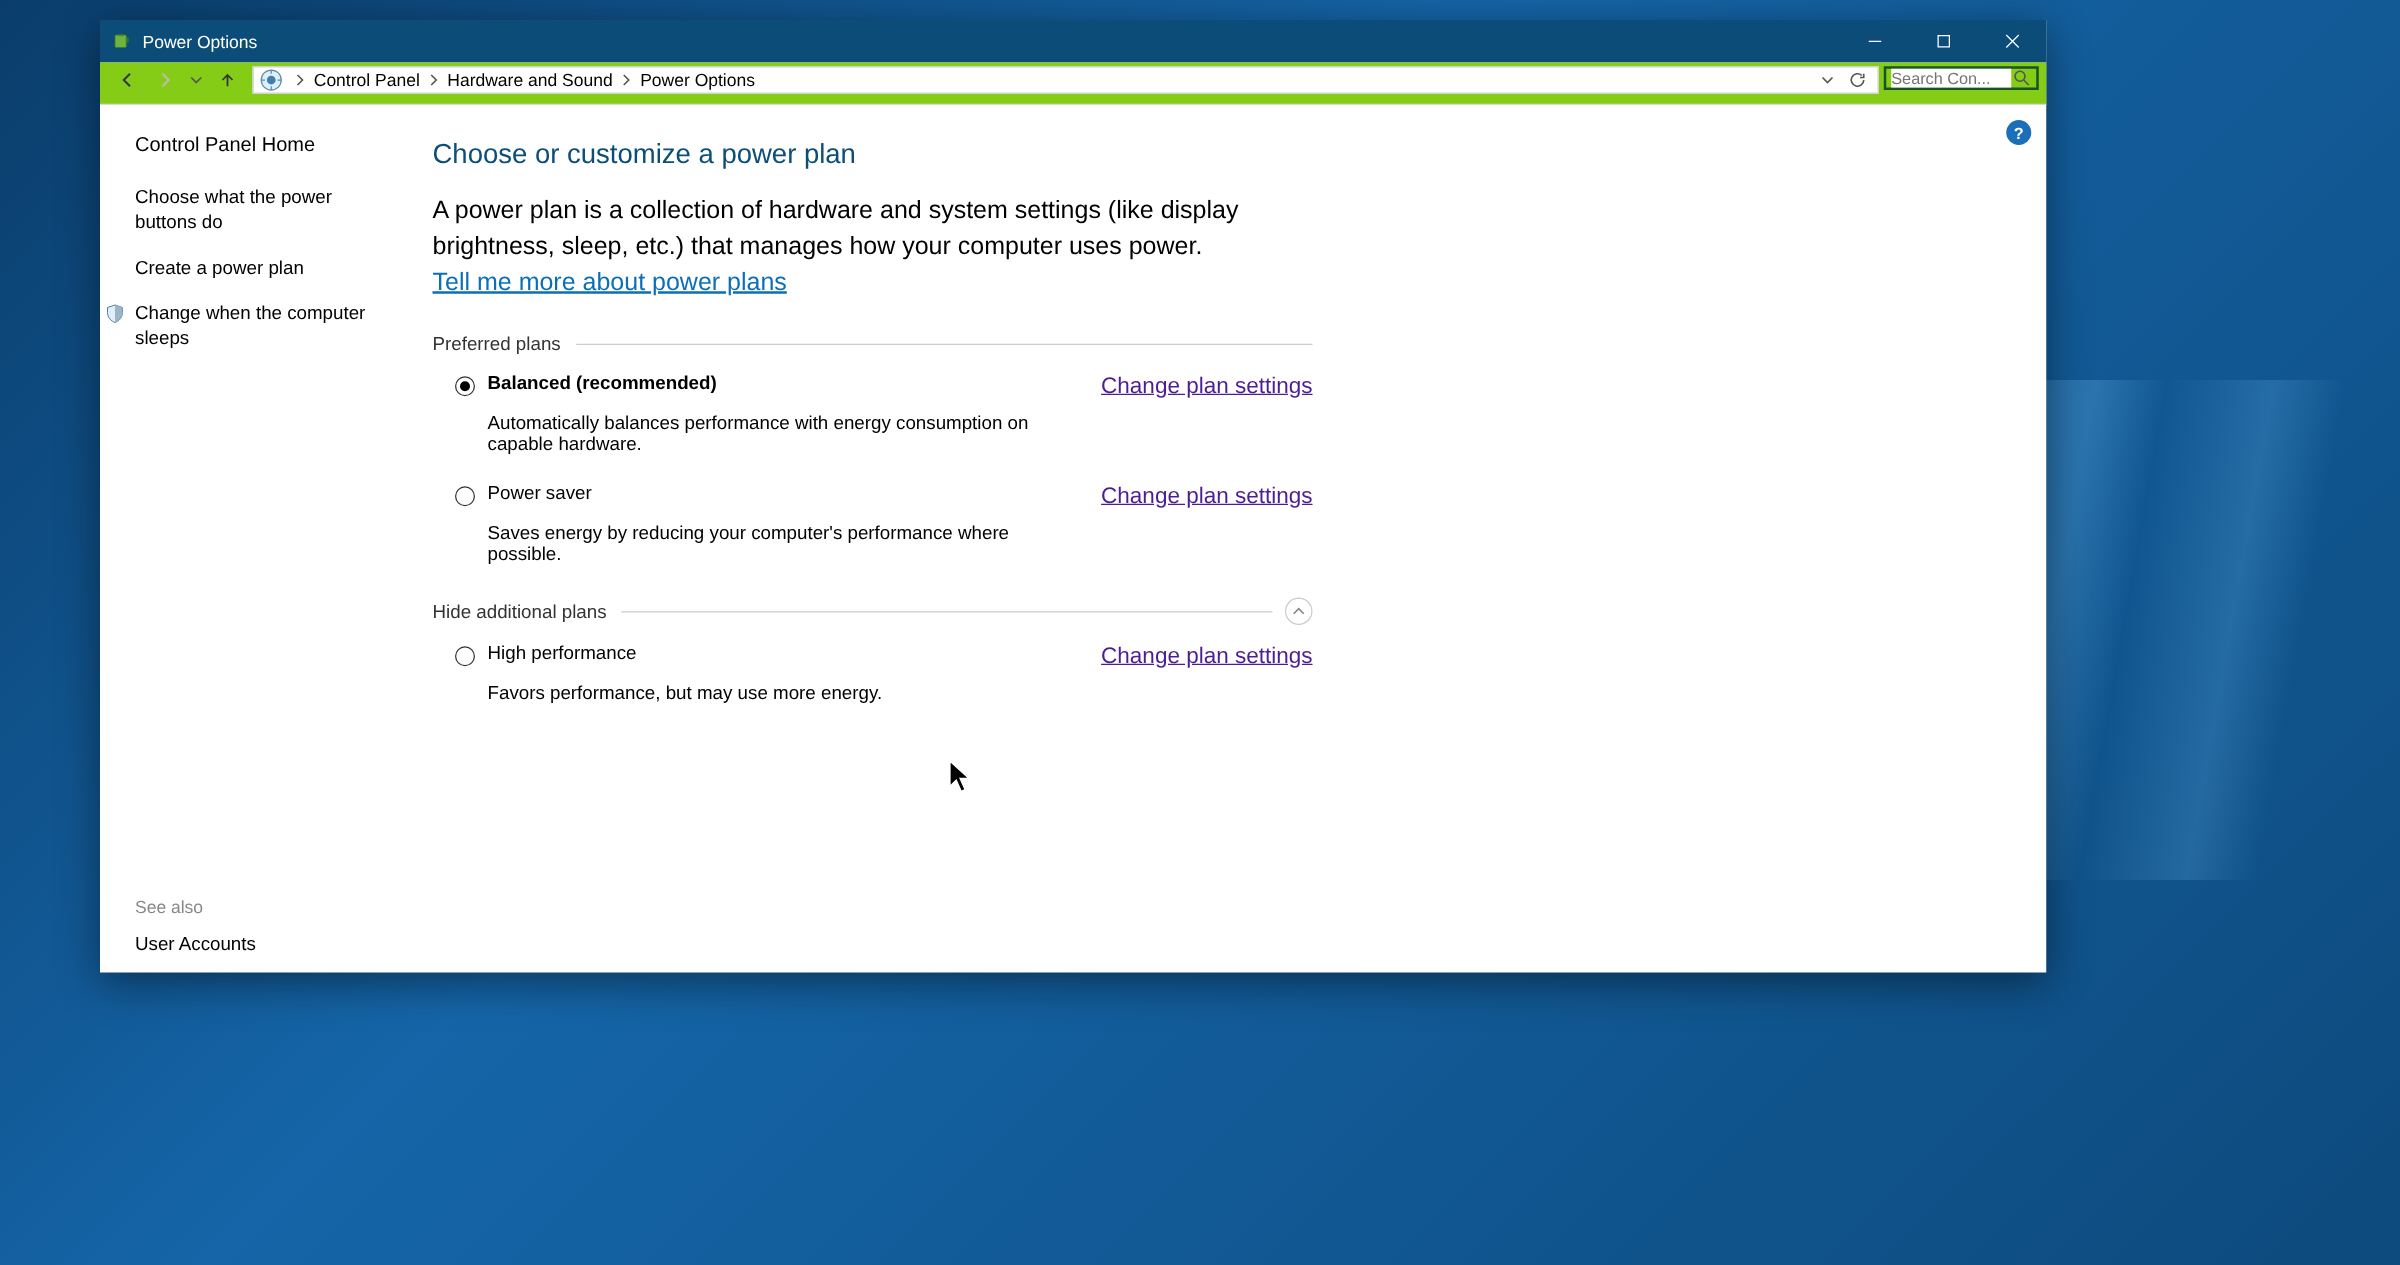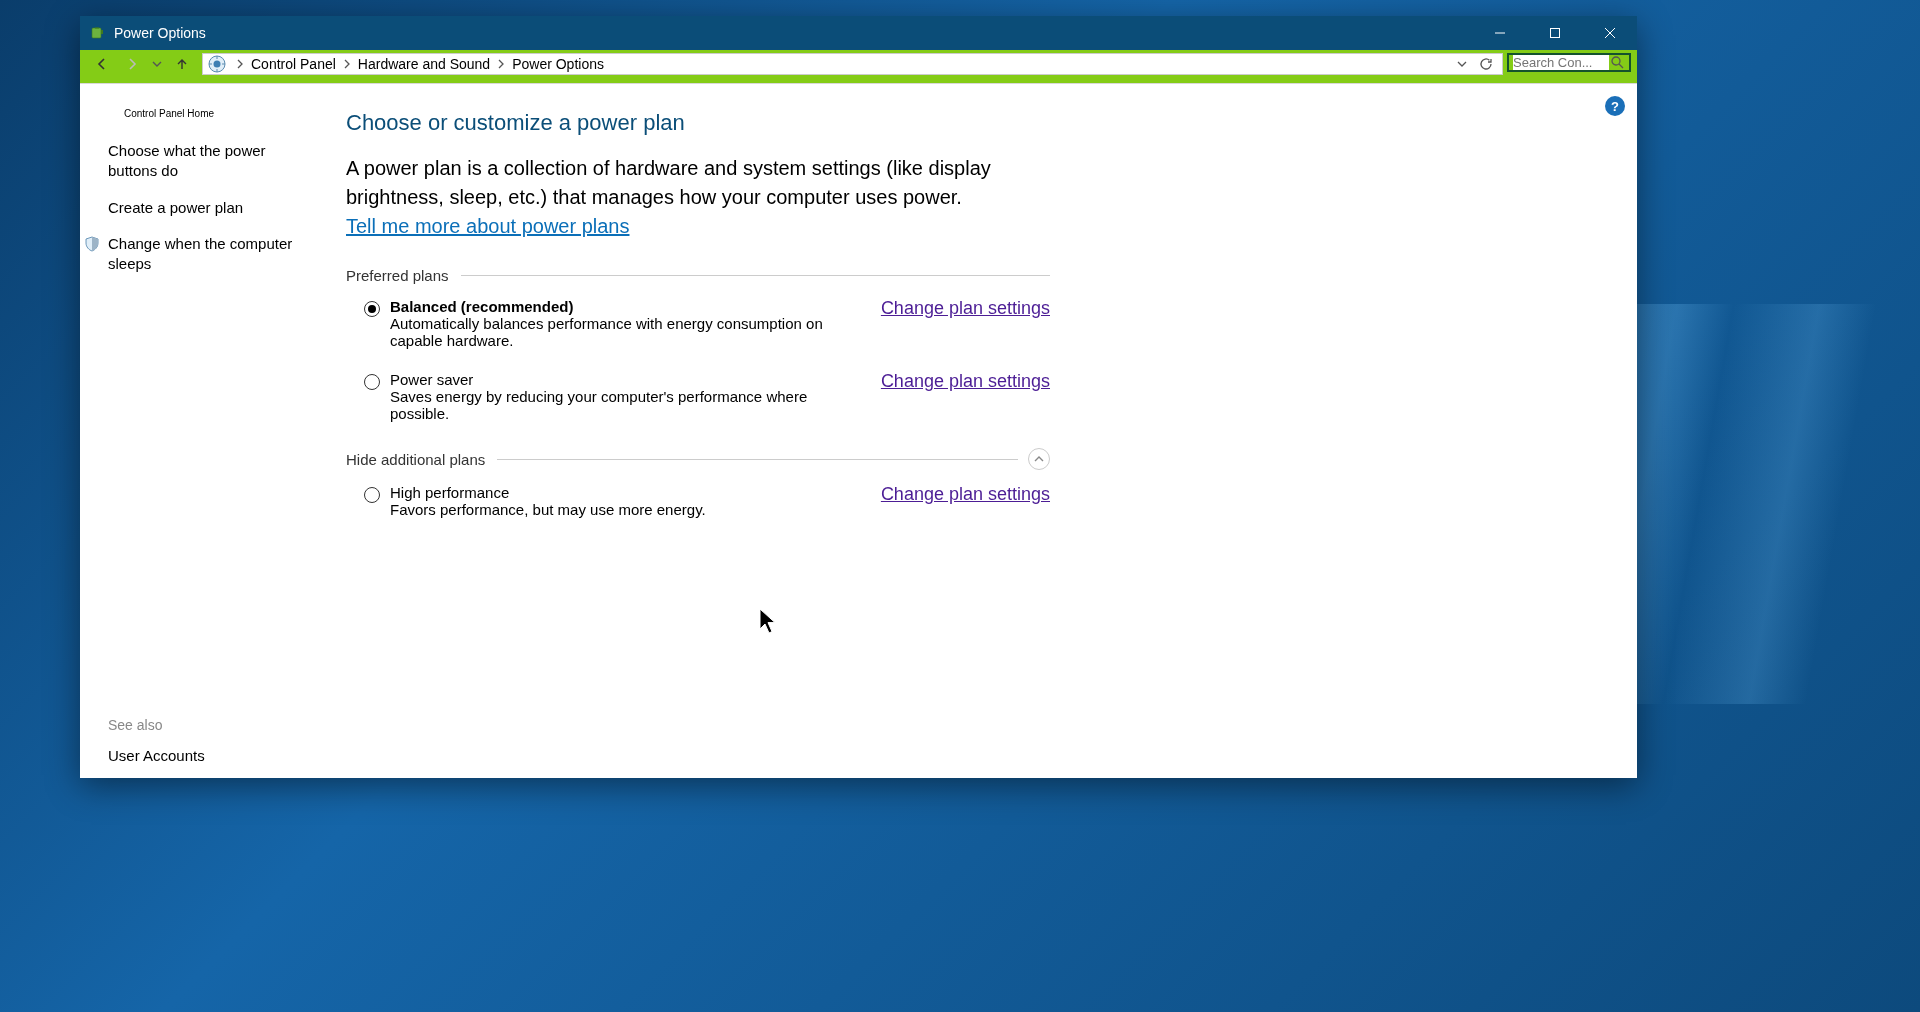--- a/index.html
+++ b/index.html
@@ -187,24 +187,23 @@
   justify-content: center;
 }
 
 .sidebar {
   width: 250px;
   padding: 24px 14px 14px 28px;
   display: flex;
   flex-direction: column;
 }
 .sidebar .home-link {
-  font-size: 10px;
+  font-size: 16px;
   color: #000;
   margin-bottom: 22px;
-  margin-left: 16px;
 }
 .sidebar .task {
   font-size: 15px;
   color: #000;
   margin-bottom: 16px;
   line-height: 1.35;
   position: relative;
 }
 .sidebar .task.with-icon {
   padding-left: 0;
@@ -306,21 +305,21 @@
 }
 .plan .plan-body { flex: 1; }
 .plan .plan-name {
   font-size: 15px;
   color: #000;
 }
 .plan .plan-name.bold { font-weight: 600; }
 .plan .plan-desc {
   font-size: 15px;
   color: #000;
-  margin-top: 0;
+  margin-top: 15px;
 }
 .plan .plan-link {
   font-size: 18px;
   color: #4c1d95;
   margin-left: 20px;
   white-space: nowrap;
 }
 
 
 .cursor-arrow {

